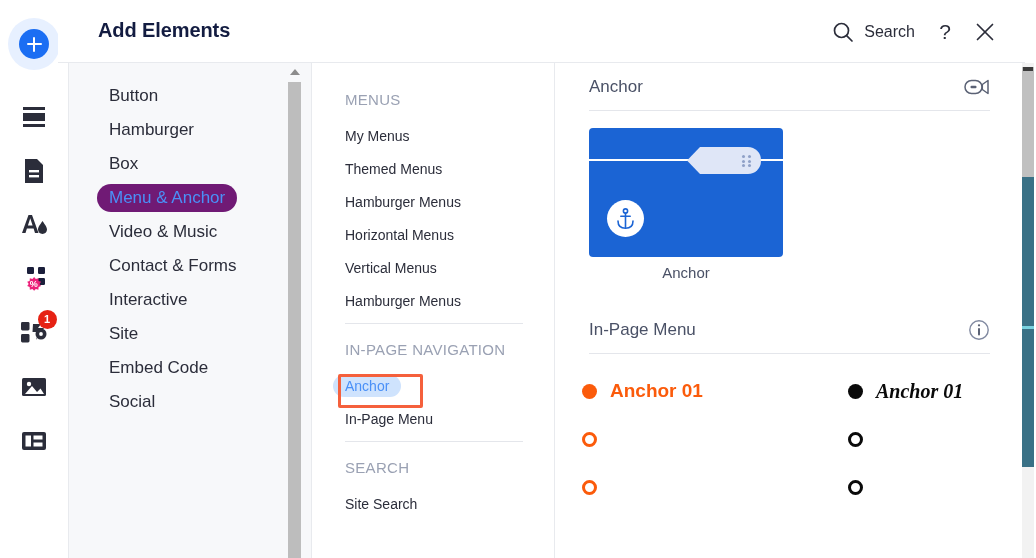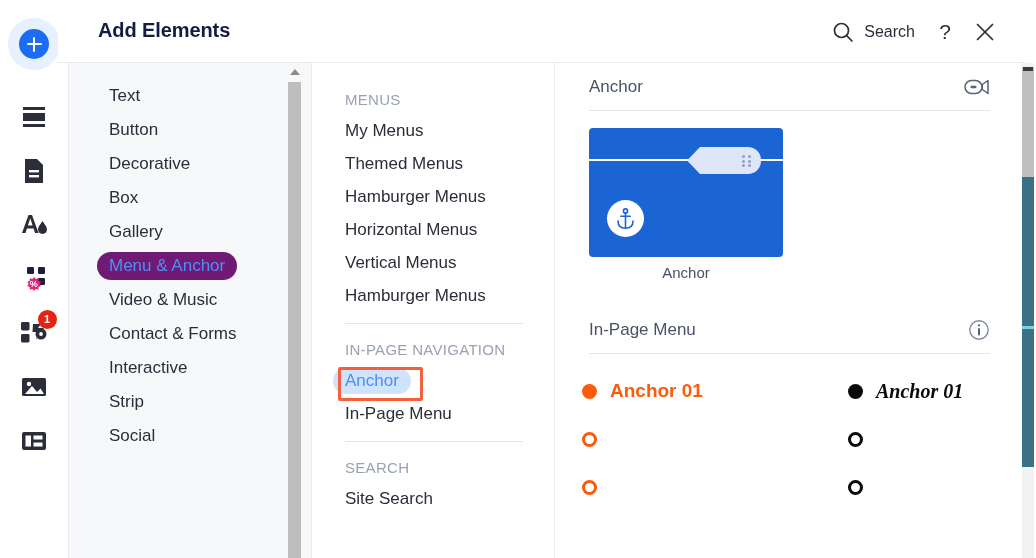--- a/index.html
+++ b/index.html
@@ -170,23 +170,23 @@
     padding: 0 0 0 33px;
     font-size: 15px;
     color: #9aa1b3;
     letter-spacing: 0.3px;
     height: 29px;
     display: flex; align-items: center;
     white-space: nowrap;
   }
   .sub-item {
     height: 33px;
-    display: flex; align-items: center;
+    display: flex; align-items: flex-end;
     padding: 0 0 0 33px;
-    font-size: 17px;
+    font-size: 14px;
     color: #2b2d3a;
     cursor: pointer;
     white-space: nowrap;
   }
   .sub-item .sub-pill {
     display: inline-block;
     padding: 3px 12px;
     border-radius: 15px;
     margin-left: -12px;
     position: relative;
@@ -445,48 +445,45 @@
           <line x1="2.5" y1="2.5" x2="17.5" y2="17.5" stroke="#2b2d3a" stroke-width="1.7" stroke-linecap="round"></line>
           <line x1="17.5" y1="2.5" x2="2.5" y2="17.5" stroke="#2b2d3a" stroke-width="1.7" stroke-linecap="round"></line>
         </svg>
       </div>
     </div>
   </div>
 
   <div class="cat-col">
     <div class="cat-list" id="cat-list">
         <div class="cat-item">
-          <span class="cat-pill">Text</span>
-        </div>
-        <div class="cat-item">
           <span class="cat-pill">Button</span>
         </div>
         <div class="cat-item">
-          <span class="cat-pill">Decorative</span>
+          <span class="cat-pill">Hamburger</span>
         </div>
         <div class="cat-item">
           <span class="cat-pill">Box</span>
-        </div>
-        <div class="cat-item">
-          <span class="cat-pill">Gallery</span>
         </div>
         <div class="cat-item selected">
           <span class="cat-pill">Menu &amp; Anchor</span>
         </div>
         <div class="cat-item">
           <span class="cat-pill">Video &amp; Music</span>
         </div>
         <div class="cat-item">
           <span class="cat-pill">Contact &amp; Forms</span>
         </div>
         <div class="cat-item">
           <span class="cat-pill">Interactive</span>
         </div>
         <div class="cat-item">
-          <span class="cat-pill">Strip</span>
+          <span class="cat-pill">Site</span>
+        </div>
+        <div class="cat-item">
+          <span class="cat-pill">Embed Code</span>
         </div>
         <div class="cat-item">
           <span class="cat-pill">Social</span>
         </div>
       </div>
     <div class="cat-scrollbar">
       <div class="cat-scroll-up"></div>
       <div class="cat-scroll-thumb"></div>
     </div>
   </div>

